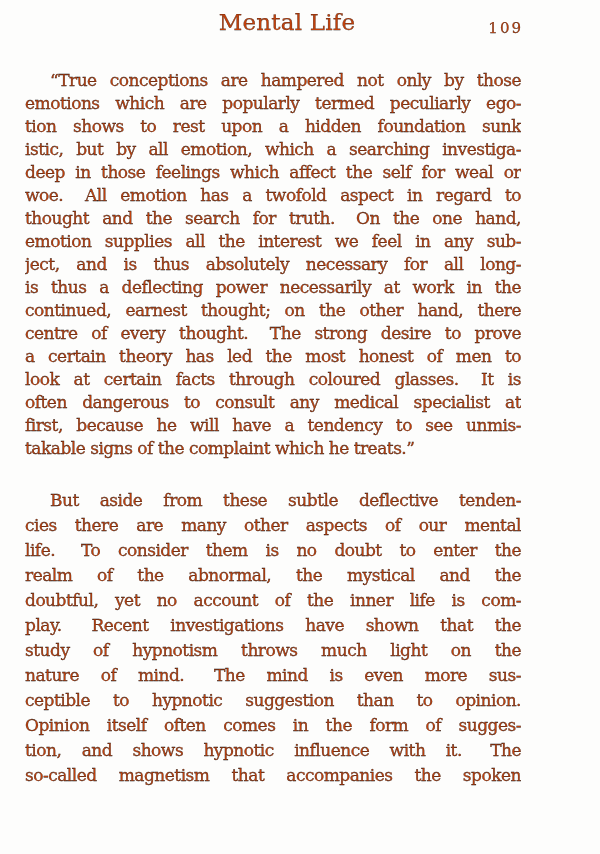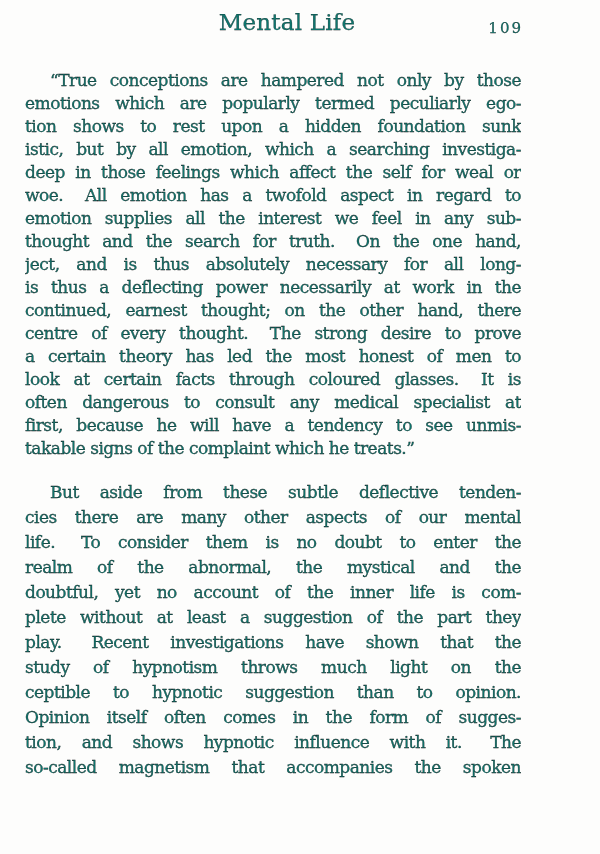--- a/index.html
+++ b/index.html
@@ -5,21 +5,21 @@
   html, body {
     margin: 0;
     padding: 0;
     background: #ffffff;
   }
   .page {
     position: relative;
     width: 600px;
     height: 854px;
     background: #fdfdfc;
-    color: #0f766e;
+    color: #c2410c;
     font-family: "DejaVu Serif", serif;
     overflow: hidden;
   }
   .running-head {
     position: absolute;
     left: 287px;
     top: 7px;
     transform: translateX(-50%);
     font-size: 23px;
     line-height: 30px;
@@ -36,21 +36,21 @@
     letter-spacing: 2px;
     -webkit-text-stroke: 0.25px #1b1b1b;
   }
   .page-body {
     position: absolute;
     left: 25px;
     top: 69px;
     width: 496px;
   }
   .paragraph { margin: 0; }
-  .paragraph + .paragraph { margin-top: 20px; }
+  .paragraph + .paragraph { margin-top: 28px; }
   .line {
     height: 23px;
     line-height: 23px;
     font-size: 17px;
     letter-spacing: -0.5px;
     text-align: justify;
     text-align-last: justify;
     overflow: hidden;
     -webkit-text-stroke: 0.3px #1b1b1b;
   }
@@ -68,40 +68,40 @@
   <div class="running-head">Mental Life</div>
   <div class="folio">109</div>
   <div class="page-body">
       <div class="paragraph" data-wide-leading="false">
         <div class="line indent">“True conceptions are hampered not only by those</div>
         <div class="line">emotions which are popularly termed peculiarly ego-</div>
         <div class="line">tion shows to rest upon a hidden foundation sunk</div>
         <div class="line">istic, but by all emotion, which a searching investiga-</div>
         <div class="line">deep in those feelings which affect the self for weal or</div>
         <div class="line">woe.  All emotion has a twofold aspect in regard to</div>
+        <div class="line">thought and the search for truth.  On the one hand,</div>
         <div class="line">emotion supplies all the interest we feel in any sub-</div>
-        <div class="line">thought and the search for truth.  On the one hand,</div>
         <div class="line">ject, and is thus absolutely necessary for all long-</div>
         <div class="line">is thus a deflecting power necessarily at work in the</div>
         <div class="line">continued, earnest thought; on the other hand, there</div>
         <div class="line">centre of every thought.  The strong desire to prove</div>
         <div class="line">a certain theory has led the most honest of men to</div>
         <div class="line">look at certain facts through coloured glasses.  It is</div>
         <div class="line">often dangerous to consult any medical specialist at</div>
         <div class="line">first, because he will have a tendency to see unmis-</div>
         <div class="line no-justify">takable signs of the complaint which he treats.”</div>
       </div>
       <div class="paragraph" data-wide-leading="true">
         <div class="line indent">But aside from these subtle deflective tenden-</div>
         <div class="line">cies there are many other aspects of our mental</div>
         <div class="line">life.  To consider them is no doubt to enter the</div>
         <div class="line">realm of the abnormal, the mystical and the</div>
         <div class="line">doubtful, yet no account of the inner life is com-</div>
-        <div class="line">plete without at least a suggestion of the part they</div>
         <div class="line">play.  Recent investigations have shown that the</div>
         <div class="line">study of hypnotism throws much light on the</div>
+        <div class="line">nature of mind.  The mind is even more sus-</div>
         <div class="line">ceptible to hypnotic suggestion than to opinion.</div>
         <div class="line">Opinion itself often comes in the form of sugges-</div>
         <div class="line">tion, and shows hypnotic influence with it.  The</div>
         <div class="line">so-called magnetism that accompanies the spoken</div>
       </div>
     </div>
 </div>
 
 </body></html>

